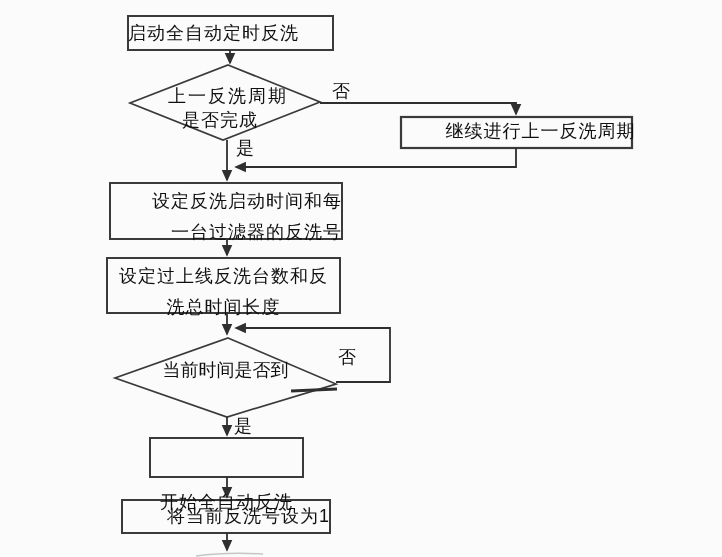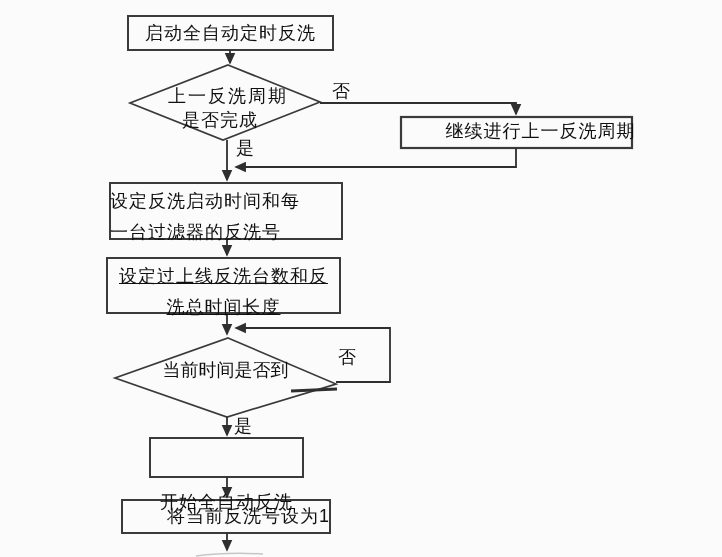--- a/index.html
+++ b/index.html
@@ -14,26 +14,26 @@
   .lbl{
     position:absolute;
     font-size:18px;
     line-height:21px;
     color:#101010;
     white-space:nowrap;
     font-family:"Liberation Sans","DejaVu Sans",sans-serif;
   }
   .lbl .row{display:block;}
   
-  #l-start   {left:128px;top:23px; width:205px;text-align:center;letter-spacing:1px;}
+  #l-start   {left:128px;top:23px; width:205px;letter-spacing:1px;}
   #l-d1a     {left:166px;top:86px; width:124px;text-align:center;letter-spacing:2px;}
   #l-d1b     {left:178px;top:110px;width:80px; text-align:right;letter-spacing:1px;}
   #l-cont    {left:401px;top:121px;width:231px;text-align:center;letter-spacing:1px;padding-left:24px;}
-  #l-settime {left:110px;top:186px;width:232px;text-align:left;line-height:31px;letter-spacing:1px;}
-  #l-setunits{left:107px;top:261px;width:233px;text-align:center;line-height:31px;letter-spacing:1px;text-decoration:underline;}
+  #l-settime {left:110px;top:186px;width:232px;text-align:right;line-height:31px;letter-spacing:1px;}
+  #l-setunits{left:107px;top:261px;width:233px;text-align:center;line-height:31px;letter-spacing:1px;}
   #l-d2a     {left:162px;top:360px;width:127px;text-align:center;}
   #l-d2b     {left:153px;top:386px;width:132px;text-align:center;font-weight:bold;}
   #l-begin   {left:150px;top:448px;width:153px;text-align:center;letter-spacing:1px;margin-top:44px;}
   #l-setnum  {left:122px;top:506px;width:208px;text-align:right;letter-spacing:1px;}
   
   #l-no1 {left:332px;top:81px;}
   #l-yes1{left:236px;top:138px;}
   #l-no2 {left:338px;top:347px;}
   #l-yes2{left:234px;top:416px;}
 </style>

